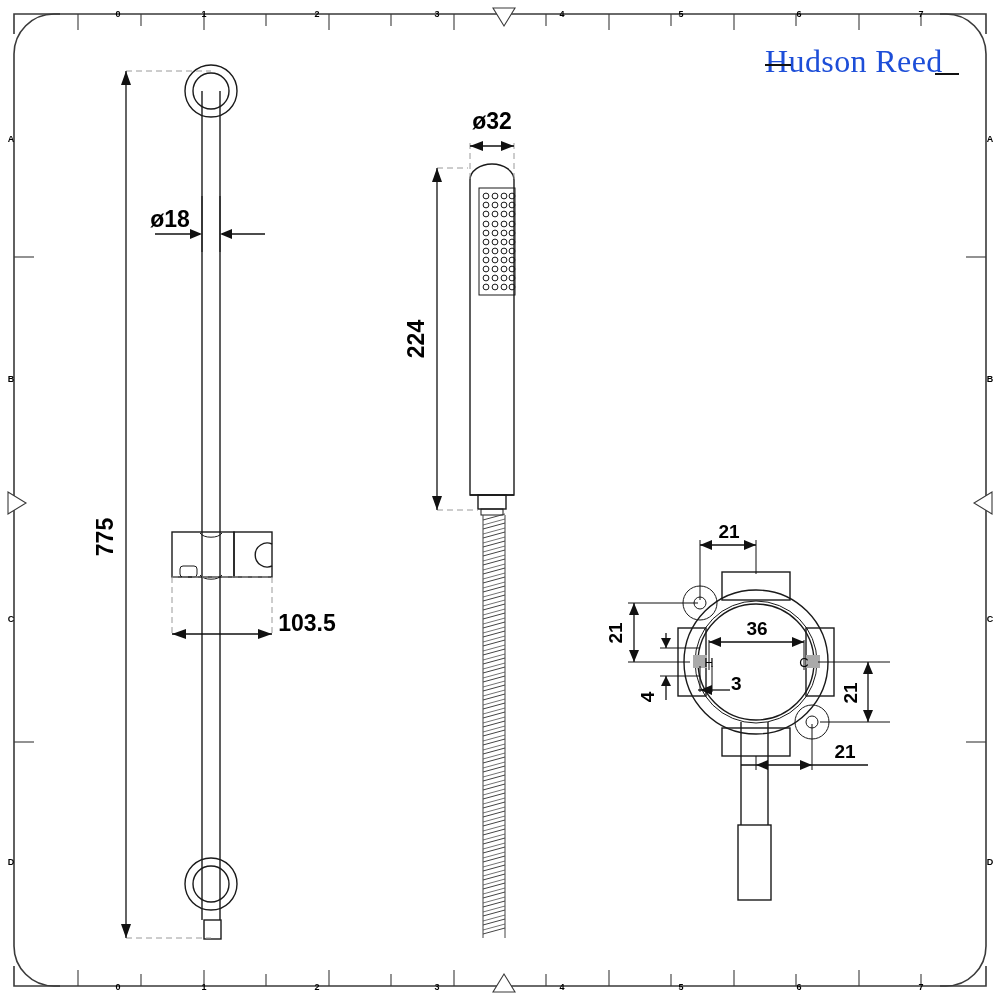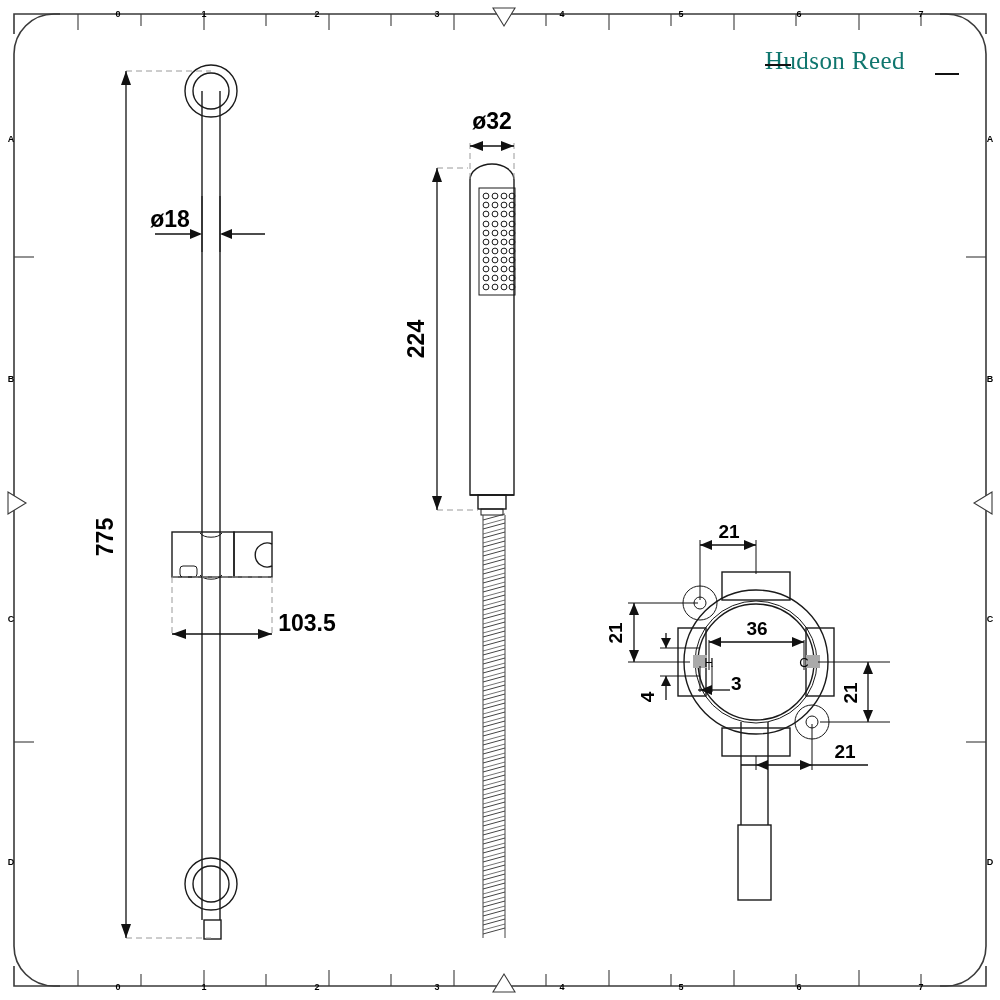--- a/index.html
+++ b/index.html
@@ -29,23 +29,23 @@
   .logo-wrap {
     position: absolute;
     left: 765px;
     top: 44px;
     width: 200px;
     height: 44px;
     pointer-events: none;
   }
   .logo-text {
     font-family: "Liberation Serif", serif;
-    font-size: 25px;
+    font-size: 32px;
     letter-spacing: 0.4px;
-    color: #0f766e;
+    color: #1d4ed8;
     white-space: nowrap;
     line-height: 34px;
   }
   .logo-strike {
     position: absolute;
     left: 0px;
     top: 20px;
     width: 26px;
     height: 2px;
     background: #111111;

